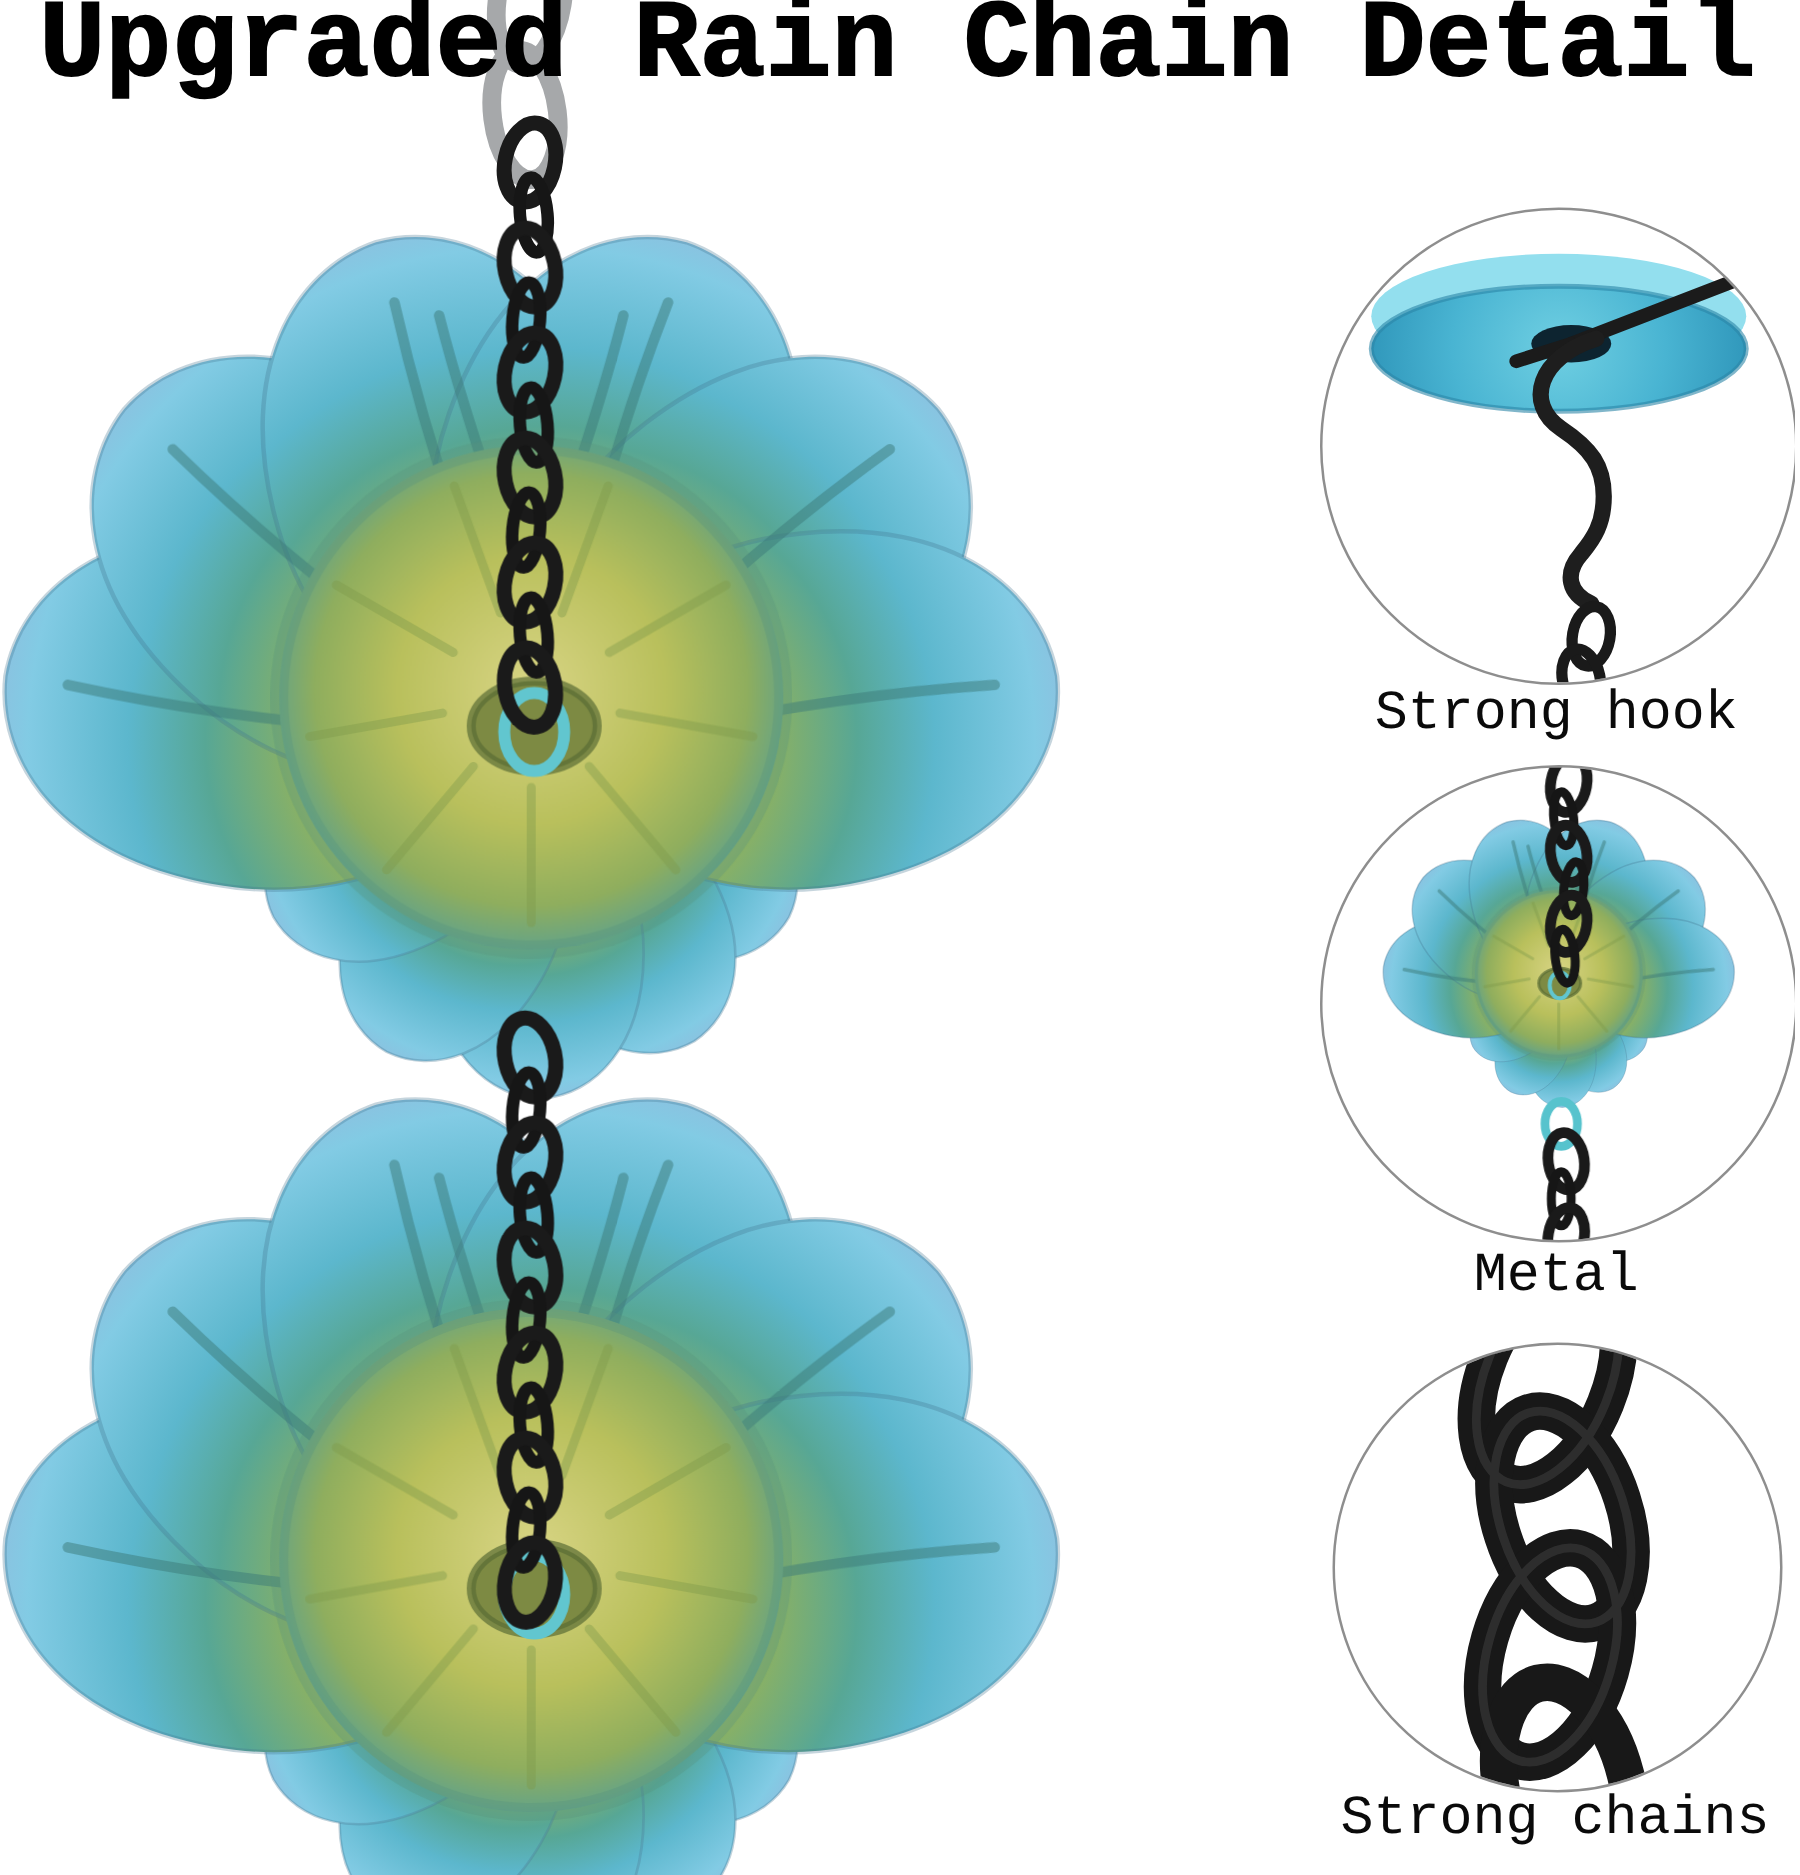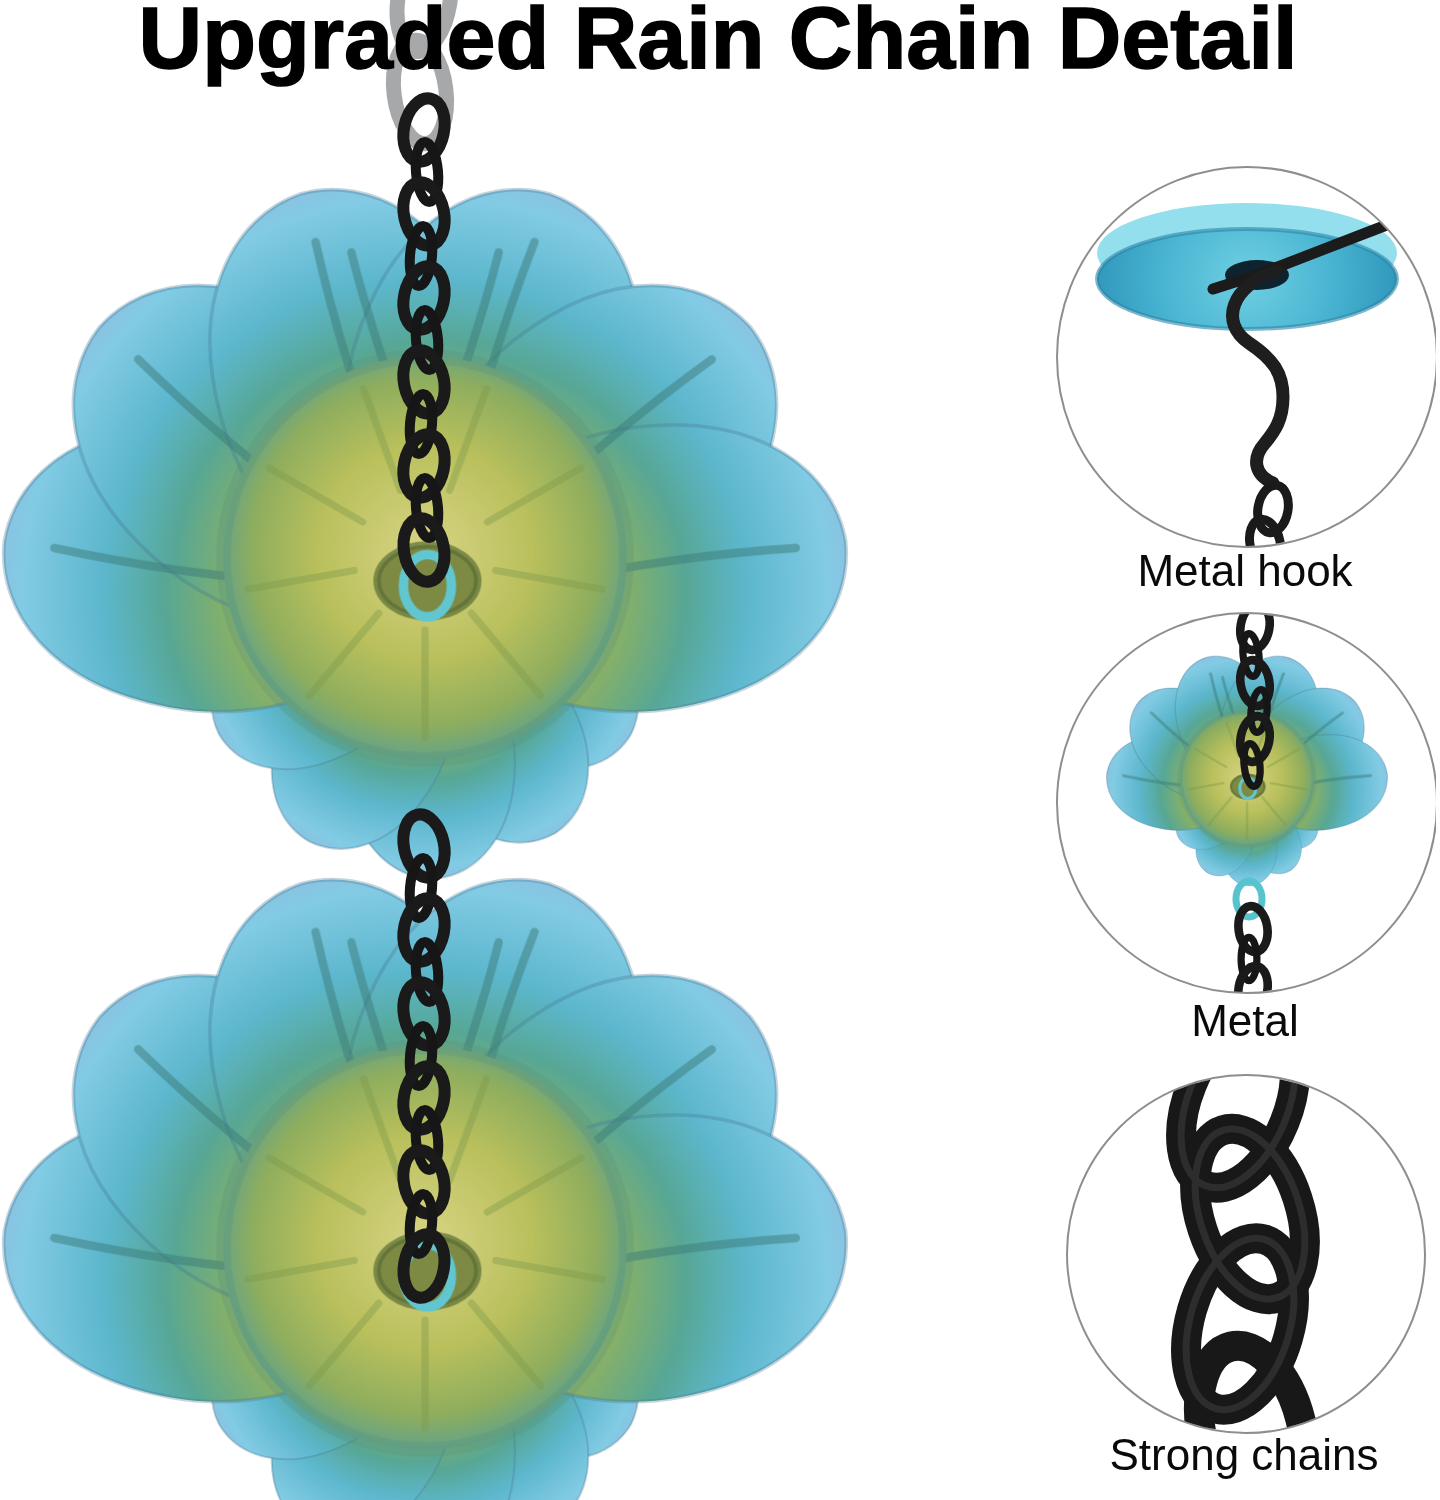--- a/index.html
+++ b/index.html
@@ -1,18 +1,18 @@
 <!DOCTYPE html>
 <html><head>
 <meta charset="utf-8">
 <style>
   html,body{margin:0;padding:0;background:#fff;}
   .canvas{
     position:relative;width:1436px;height:1500px;background:#ffffff;
-    overflow:hidden;font-family:Liberation Sans, sans-serif;
+    overflow:hidden;font-family:Liberation Mono, monospace;
   }
   .page-title{
     position:absolute;top:-10px;left:0;width:100%;margin:0;
     text-align:center;font-size:88px;font-weight:700;color:#000;
     letter-spacing:0px;-webkit-text-stroke:1.5px #000;z-index:6;line-height:1.1;
   }
   .main-art{position:absolute;left:0;top:0;z-index:1;display:block;}
   .inset{
     position:absolute;border-radius:50%;border:2px solid #8e8e8e;
     background:#fff;overflow:hidden;z-index:2;
@@ -175,21 +175,21 @@
         <path d="M10,-4 L150,-58" stroke="#1b1b1b" stroke-width="11" stroke-linecap="round" fill="none"></path>
         <path d="M10,-4 L-34,10" stroke="#1b1b1b" stroke-width="11" stroke-linecap="round" fill="none"></path>
       </g>
       <path d="M 30,-86 C -16,-72 -28,-34 2,-14 C 26,2 36,16 36,40 C 36,62 28,74 18,86 C 4,102 8,118 26,126" fill="none" stroke="#1e1e1e" stroke-width="13" stroke-linecap="round"></path>
       <g>
         <use href="#linkA" transform="translate(26,152) scale(0.75) rotate(10)"></use>
         <use href="#linkA" transform="translate(18,186) scale(0.75) rotate(-12)"></use>
       </g>
     </svg>
   </div>
-  <div class="inset-label" id="label-hook">Metal hook</div>
+  <div class="inset-label" id="label-hook">Strong hook</div>
 
   <div class="inset" id="inset-bucket">
     <svg viewBox="-189 -189 378 378">
       <use href="#flower" transform="translate(0,-10) scale(0.4)"></use>
       <g>
         <use href="#linkA" transform="translate(8,-176) scale(0.72) rotate(10)"></use>
         <use href="#linkB" transform="translate(4,-148) scale(0.72) rotate(-6)"></use>
         <use href="#linkA" transform="translate(8,-120) scale(0.72) rotate(-10)"></use>
         <use href="#linkB" transform="translate(12,-92) scale(0.72) rotate(6)"></use>
         <use href="#linkA" transform="translate(8,-64) scale(0.72) rotate(10)"></use>

